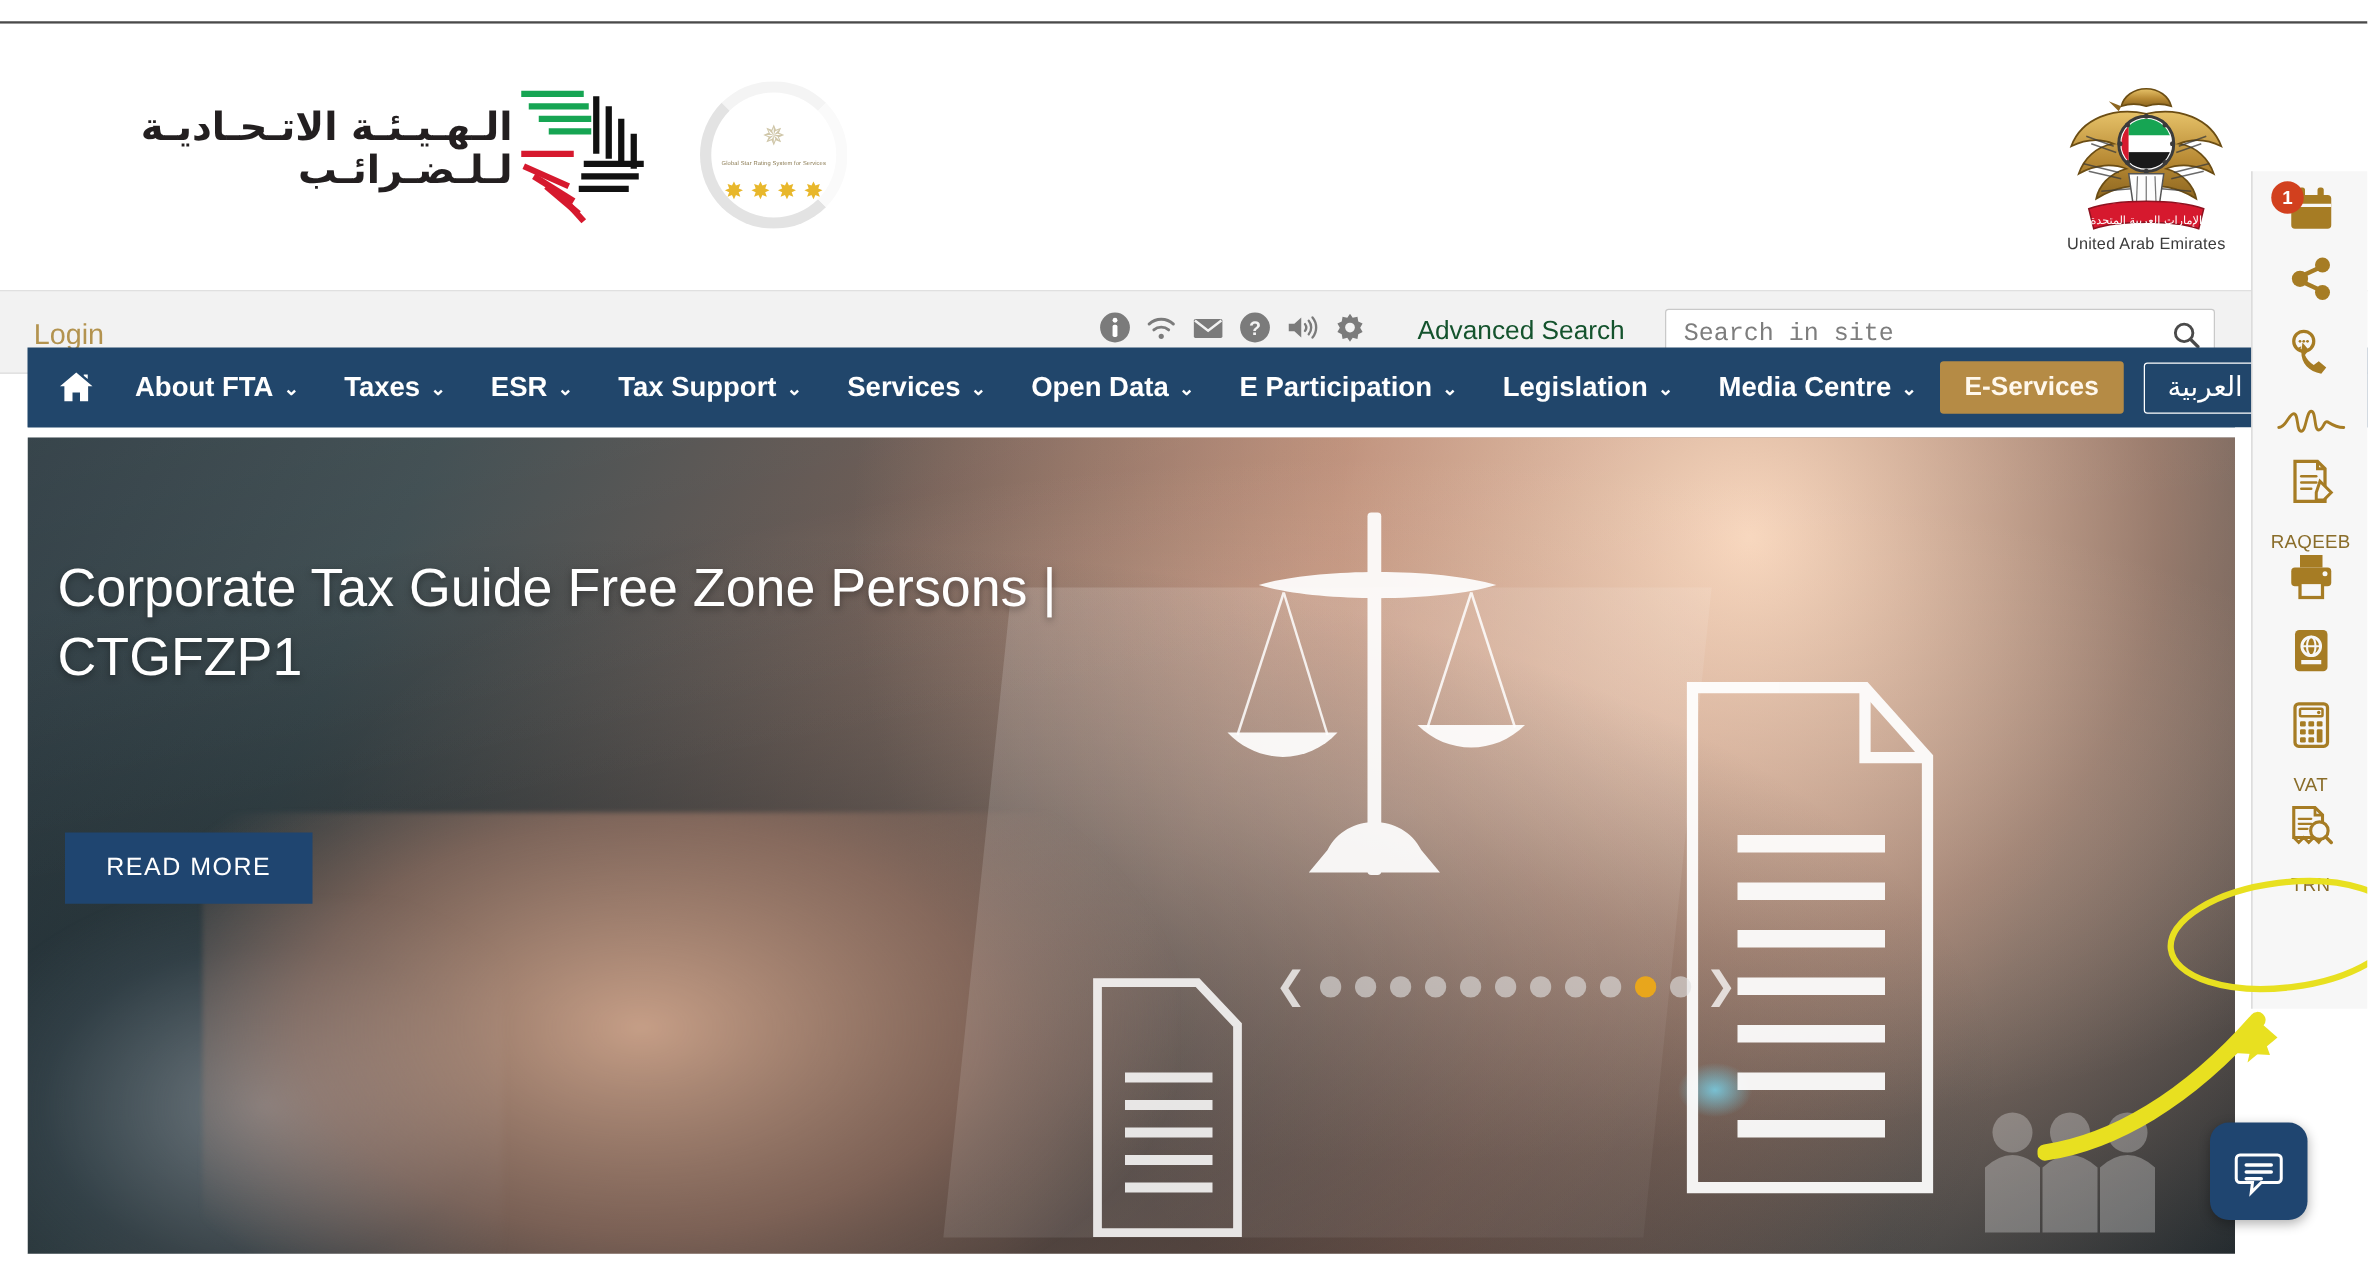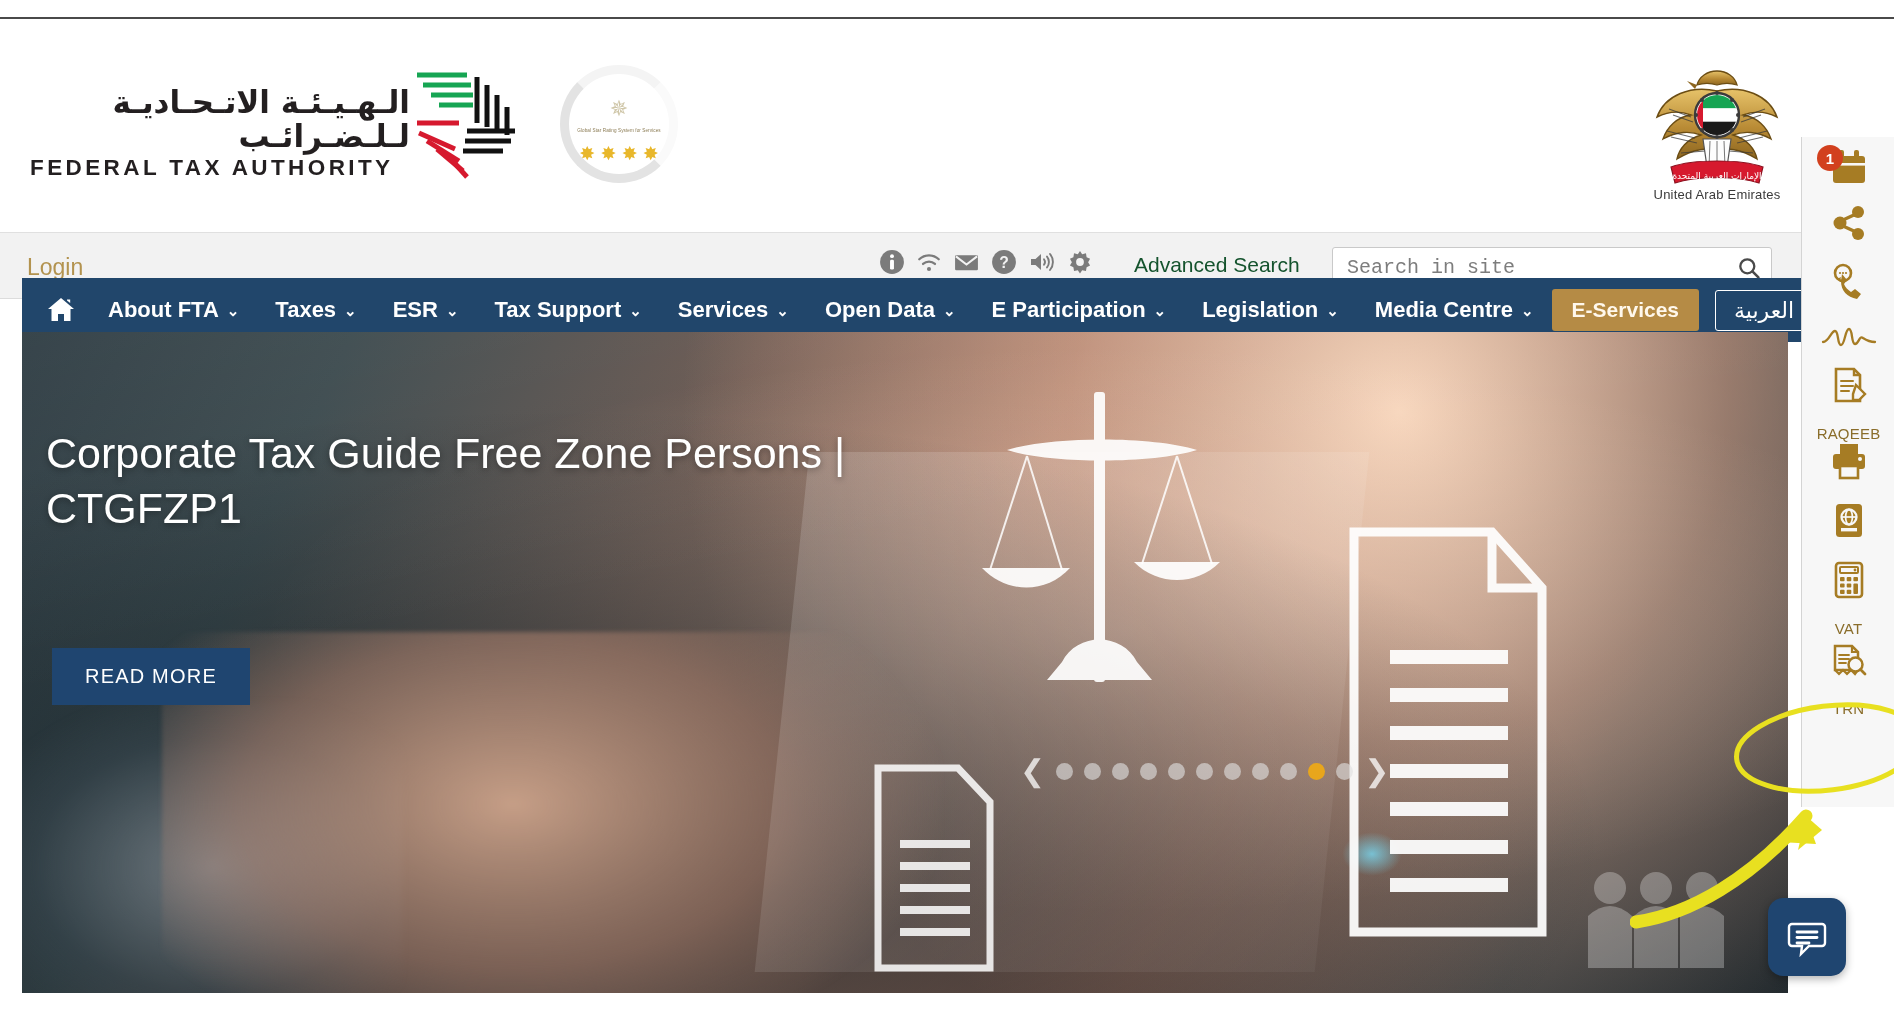--- a/index.html
+++ b/index.html
@@ -102,21 +102,21 @@
     padding:9px 20px; border-radius:3px; cursor:pointer; white-space:nowrap;
   }
   .arabic-btn {
     border:1px solid #ffffff; color:#fff; font-size:22px;
     padding:7px 18px; border-radius:3px; margin-left:16px; cursor:pointer;
     font-family:"DejaVu Sans", sans-serif; white-space:nowrap;
   }
 
   
   .hero {
-    position:absolute; left:22px; top:332px; width:1766px; height:661px;
+    position:absolute; left:22px; top:350px; width:1766px; height:661px;
     overflow:hidden;
     background:
       radial-gradient(circle at 78% 12%, rgba(255,222,196,.95) 0%, rgba(235,178,150,.55) 22%, rgba(0,0,0,0) 48%),
       linear-gradient(115deg, #2d3b42 0%, #3c4a4e 16%, #6d5a52 36%, #8b6a5c 52%, #6f5349 68%, #2a3438 86%, #1d262b 100%);
   }
   .hero-photo-sheen {
     position:absolute; inset:0;
     background:
       linear-gradient(170deg, rgba(255,255,255,.05) 0%, rgba(255,255,255,0) 38%),
       radial-gradient(ellipse at 30% 78%, rgba(10,22,28,.75) 0%, rgba(10,22,28,0) 60%),
@@ -201,21 +201,20 @@
 <body>
 
 <div id="page">
 
   <div class="top-rule"></div>
 
   <div class="header-band">
 
     <div class="fta-logo">
       <div class="fta-ar">الـهـيـئـة الاتـحـاديـة لـلـضـرائـب</div>
-      <div class="fta-en">FEDERAL TAX AUTHORITY</div>
     </div>
 
     <svg class="fta-mark" viewBox="0 0 110 118">
       <g stroke-linecap="butt">
         <g stroke="#16a553" stroke-width="5">
           <line x1="2" y1="14" x2="52" y2="14"></line>
           <line x1="8" y1="24" x2="56" y2="24"></line>
           <line x1="16" y1="34" x2="58" y2="34"></line>
           <line x1="24" y1="44" x2="58" y2="44"></line>
         </g>

